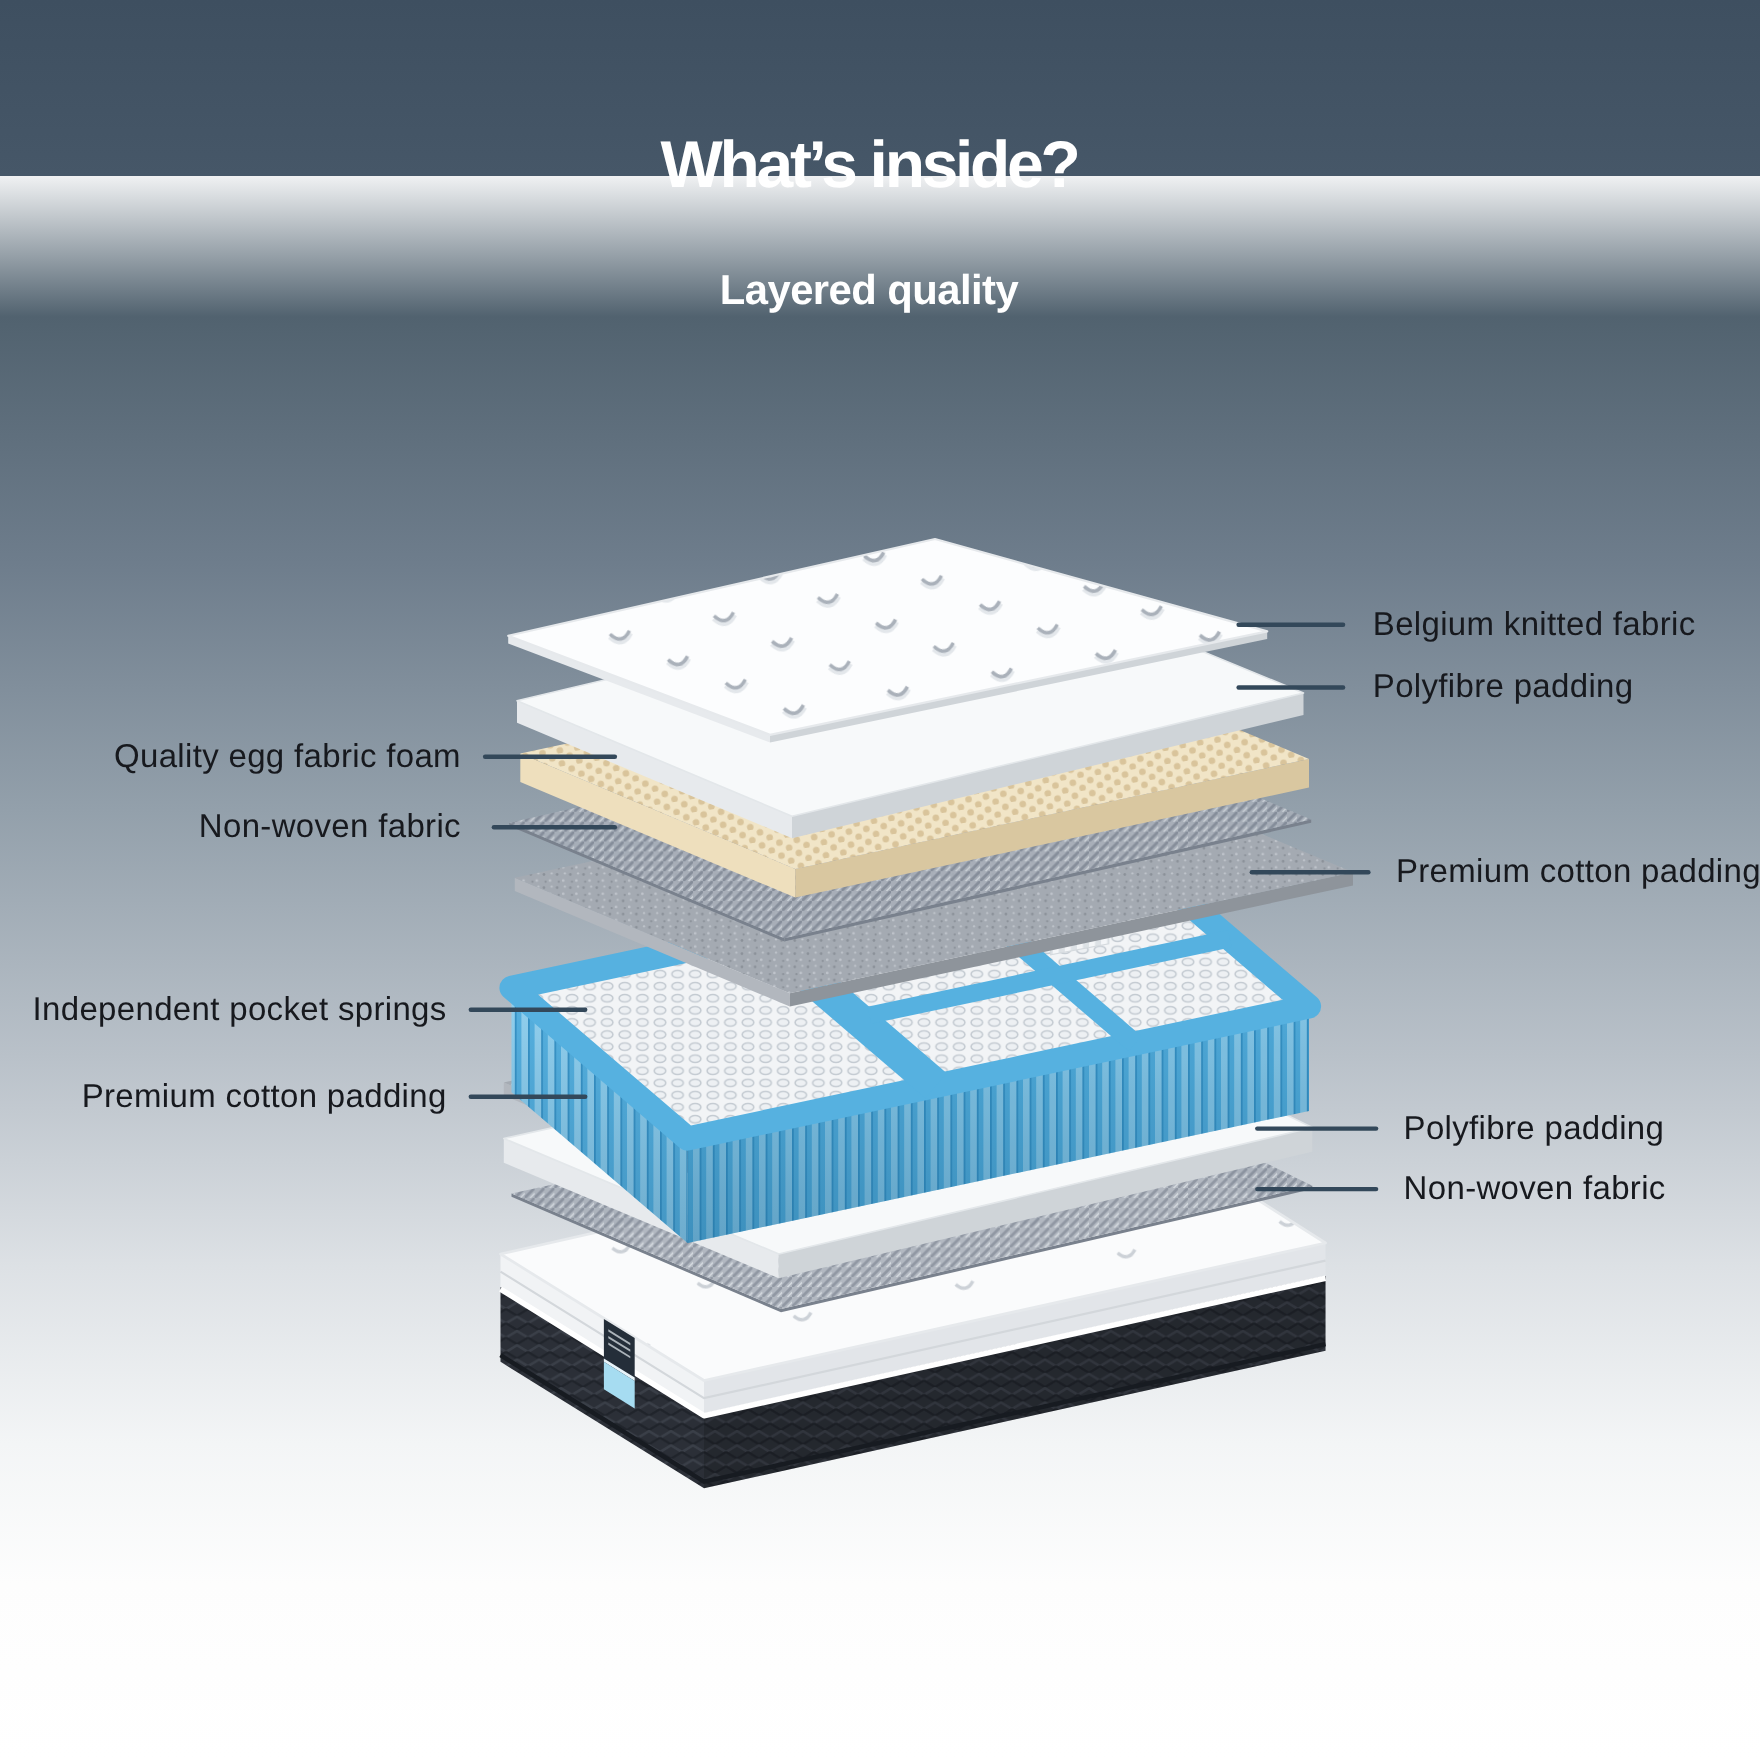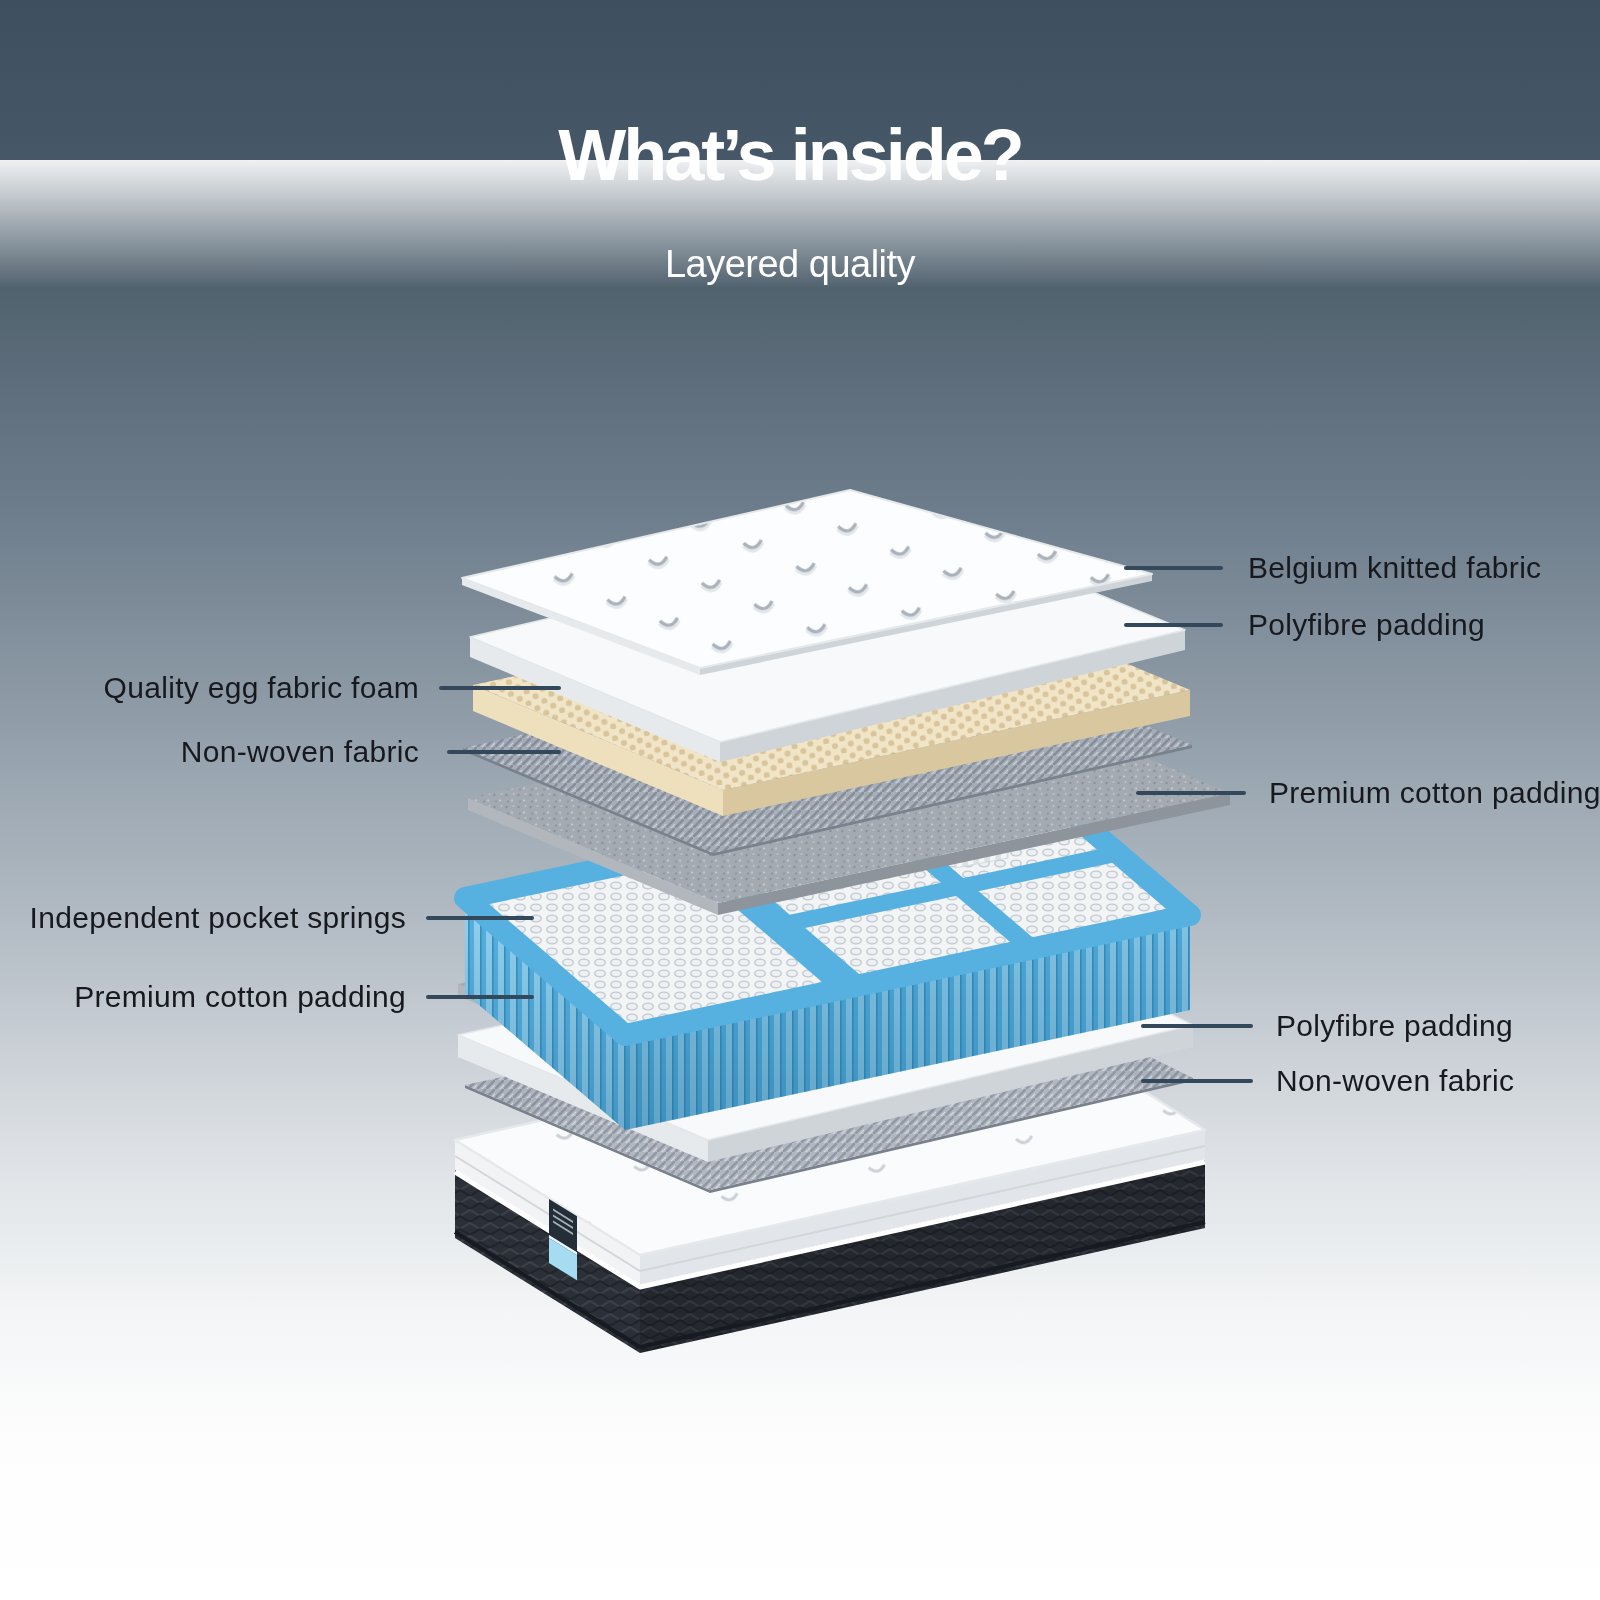--- a/index.html
+++ b/index.html
@@ -7,25 +7,25 @@
   .stage{
     position:relative;width:1600px;height:1600px;
     background:linear-gradient(180deg,
       #3e4f60 0%, #465768 10%, #53647417 0%, #51626f 18%,
       #6e7d8c 32%, #93a0ab 46%, #b9c1c9 60%,
       #dde1e5 72%, #f3f5f6 82%, #fdfdfd 90%, #ffffff 100%);
   }
   header{position:absolute;left:0;top:0;width:1600px;text-align:center;}
   h1{
     margin:0;position:absolute;left:0;top:118px;width:1580px;
-    font-size:72px;font-weight:700;letter-spacing:-3px;line-height:1.05;
+    font-size:60px;font-weight:700;letter-spacing:-3px;line-height:1.05;
   }
   h2{
     margin:0;position:absolute;left:0;top:243px;width:1580px;
-    font-size:38px;font-weight:400;letter-spacing:-0.5px;
+    font-size:38px;font-weight:700;letter-spacing:-0.5px;
   }
   #diagram{position:absolute;left:0;top:0;}
   #callouts{position:absolute;left:0;top:0;width:1600px;height:1600px;pointer-events:none;margin-left:26px;}
   .callout-line{position:absolute;height:3.5px;border-radius:2px;}
   .callout-label{
     position:absolute;height:46px;line-height:46px;white-space:nowrap;
     font-size:30px;font-weight:400;letter-spacing:0.3px;
   }
 </style>
 </head>

